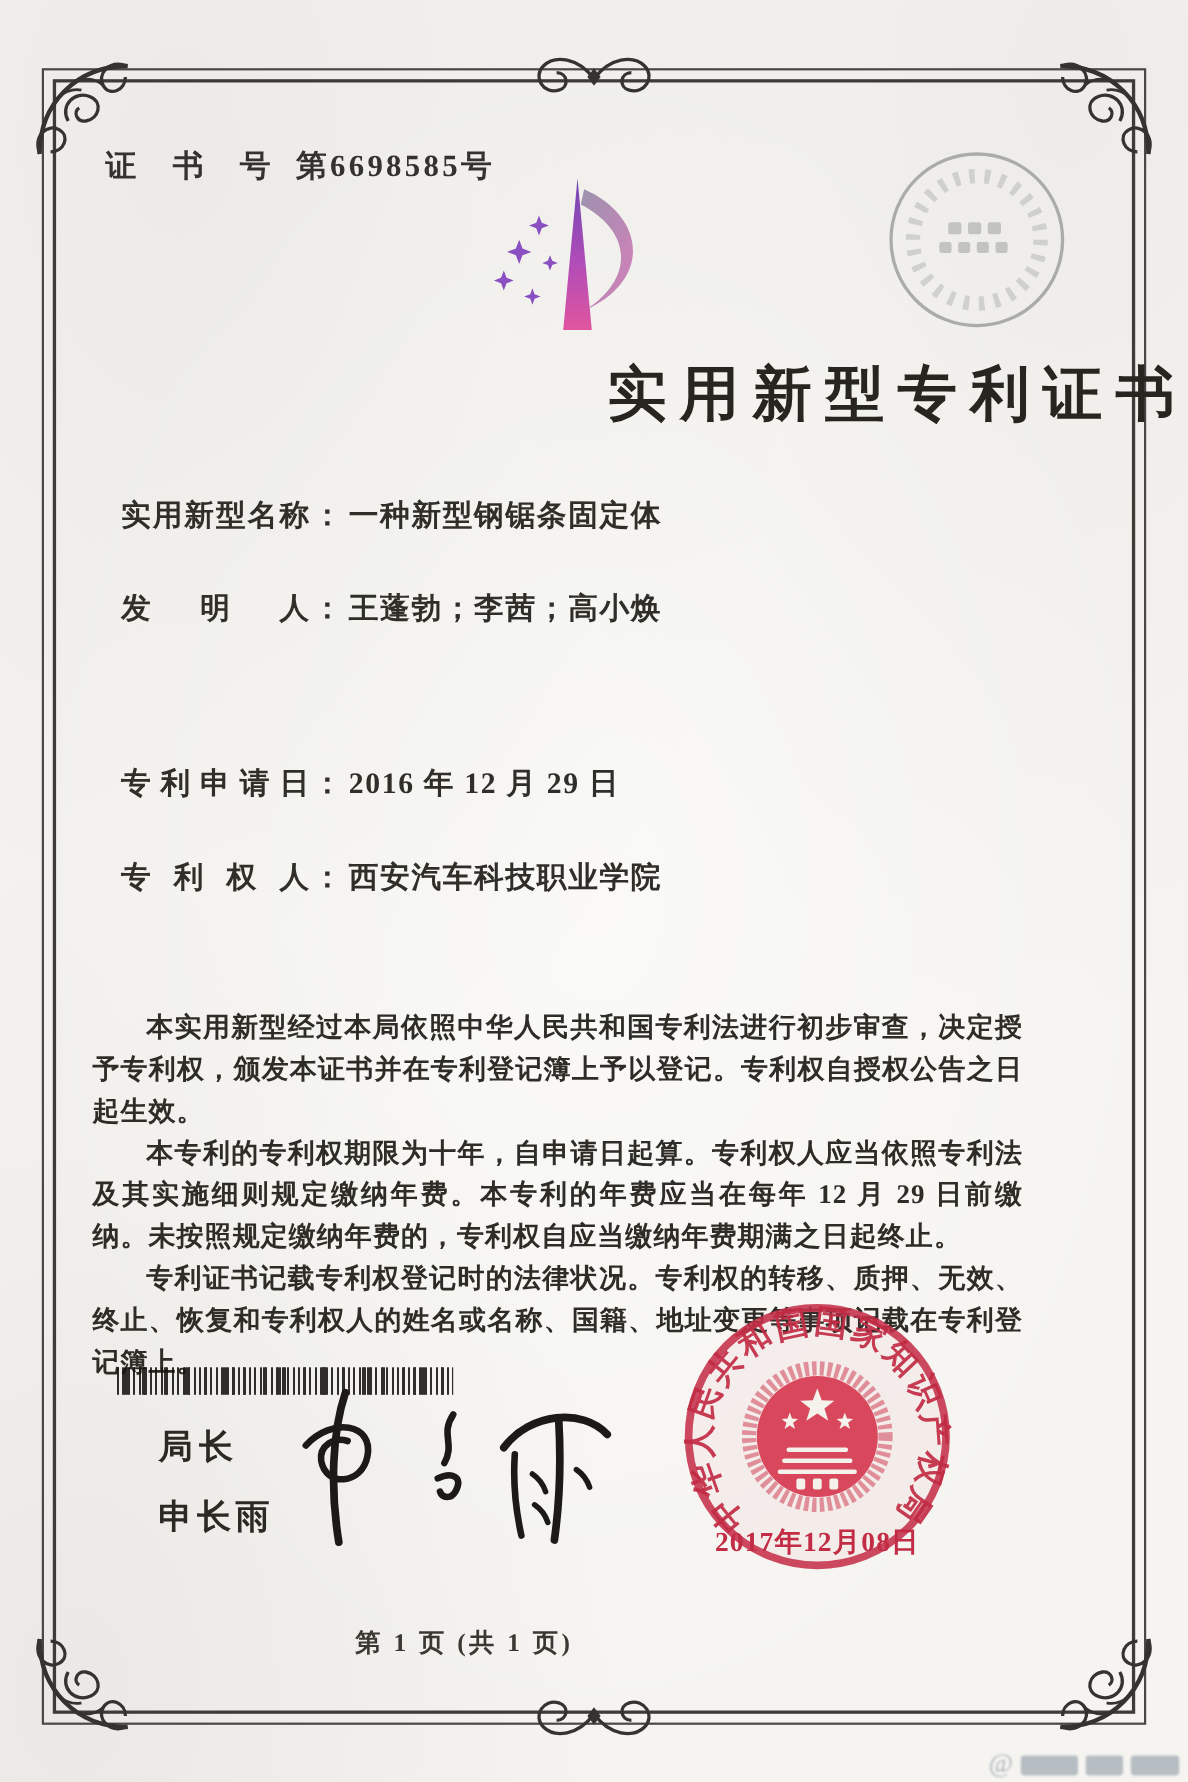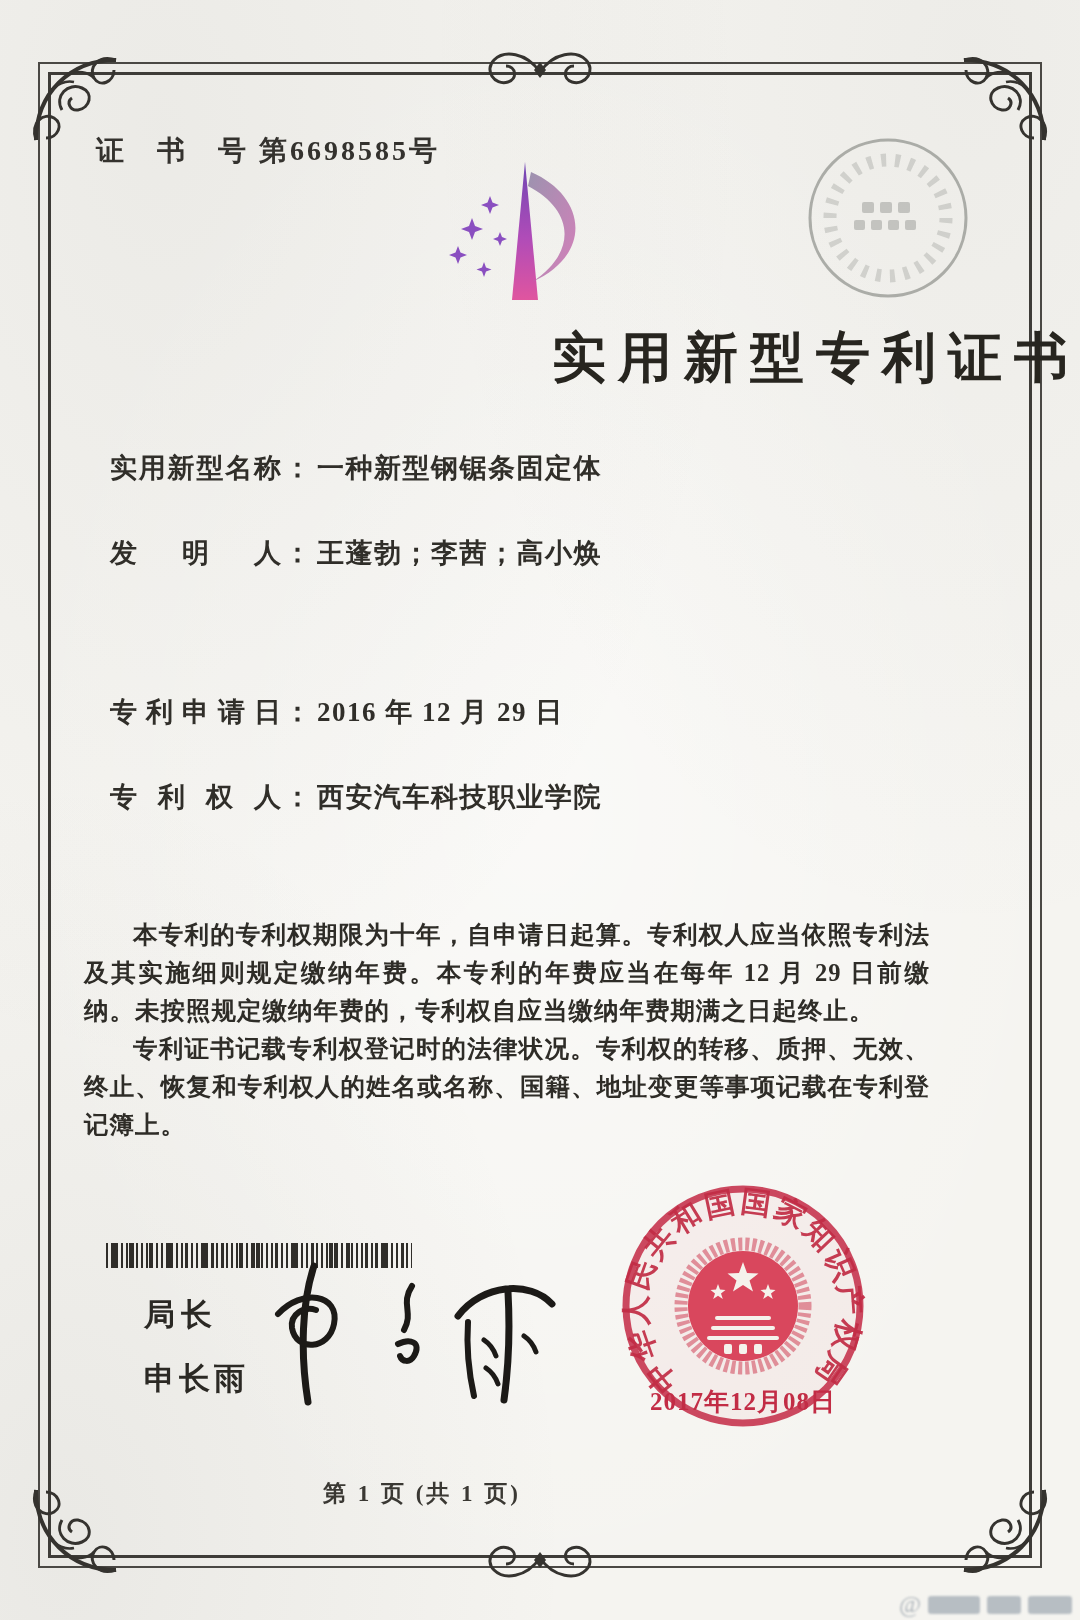--- a/index.html
+++ b/index.html
@@ -17,21 +17,21 @@
   .ornament{position:absolute;color:#35332f;}
   .ornament svg{display:block;}
   .o-tl{left:28px;top:52px;}
   .o-tr{right:28px;top:52px;transform:scaleX(-1);}
   .o-bl{left:28px;bottom:42px;transform:scaleY(-1);}
   .o-br{right:28px;bottom:42px;transform:scale(-1,-1);}
   .o-tc{left:462px;top:48px;}
   .o-bc{left:462px;bottom:38px;transform:scaleY(-1);}
 
   .cert-no{position:absolute;left:96px;top:132px;font-size:28px;font-weight:bold;color:#34322e;}
-  .cert-no .lbl{letter-spacing:13px;}
+  .cert-no .lbl{letter-spacing:13px;margin-right:10px;}
   .cert-no .num{letter-spacing:3px;}
 
   .logo{position:absolute;left:428px;top:158px;}
   .gray-stamp{position:absolute;left:798px;top:128px;filter:blur(.7px);opacity:.85;}
 
   .doc-title{position:absolute;left:0;top:322px;width:100%;text-align:right;
     font-size:54px;font-weight:bold;color:#27251f;letter-spacing:12px;}
 
   .field{position:absolute;left:110px;font-size:27px;font-weight:bold;color:#302e29;white-space:nowrap;}
   .field .flabel{display:inline-block;width:172px;text-align:justify;text-align-last:justify;letter-spacing:1px;}
@@ -172,20 +172,21 @@
     <span class="flabel">实用新型名称</span><span class="fcolon">：</span><span class="fvalue">一种新型钢锯条固定体</span>
   </div>
   <div class="field f3">
     <span class="flabel">专利申请日</span><span class="fcolon">：</span><span class="fvalue">2016 年 12 月 29 日</span>
   </div>
   <div class="field f4">
     <span class="flabel">专利权人</span><span class="fcolon">：</span><span class="fvalue">西安汽车科技职业学院</span>
   </div>
 
   <div class="body-text">
+    <p>本实用新型经过本局依照中华人民共和国专利法进行初步审查，决定授予专利权，颁发本证书并在专利登记簿上予以登记。专利权自授权公告之日起生效。</p>
     <p>本专利的专利权期限为十年，自申请日起算。专利权人应当依照专利法及其实施细则规定缴纳年费。本专利的年费应当在每年 12 月 29 日前缴纳。未按照规定缴纳年费的，专利权自应当缴纳年费期满之日起终止。</p>
     <p>专利证书记载专利权登记时的法律状况。专利权的转移、质押、无效、终止、恢复和专利权人的姓名或名称、国籍、地址变更等事项记载在专利登记簿上。</p>
   </div>
 
   <div class="barcode"></div>
 
   <div class="signer">
     <span class="s-title">局长</span>
     <span class="s-name">申长雨</span>
   </div>

